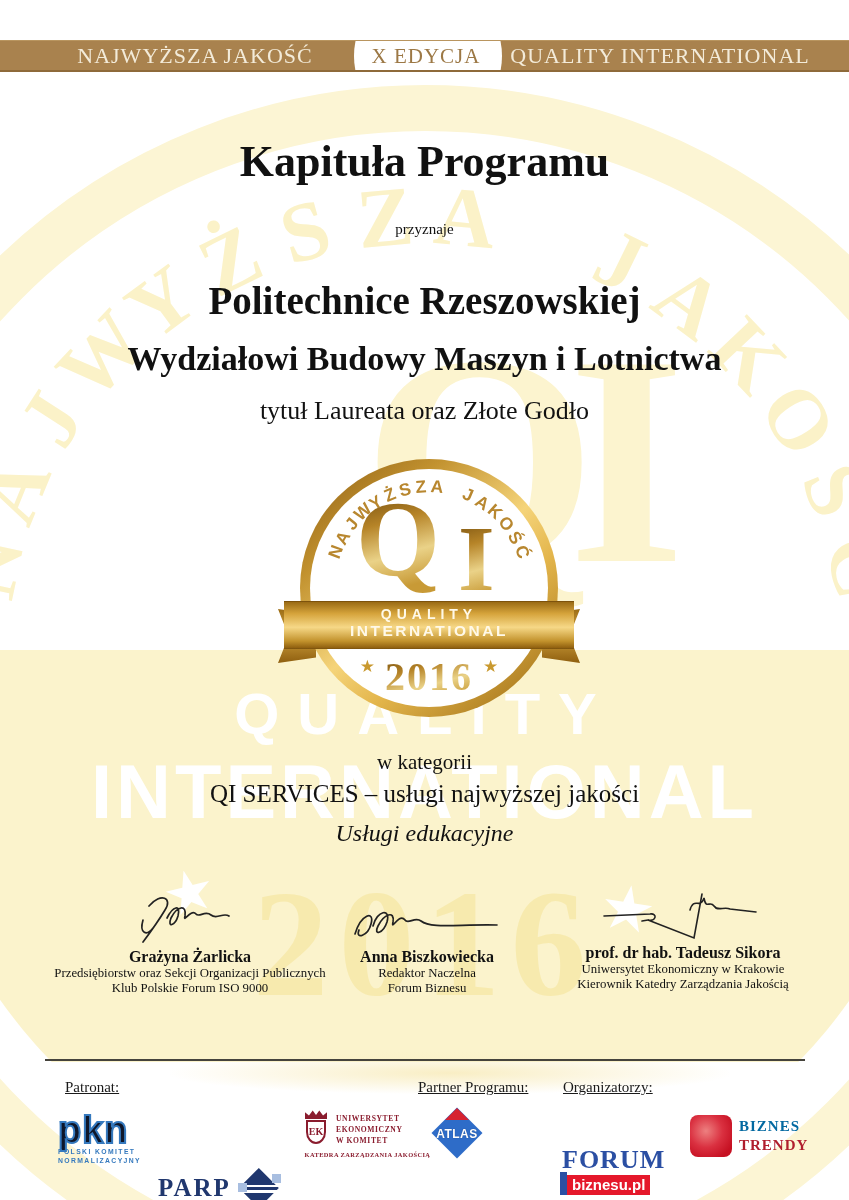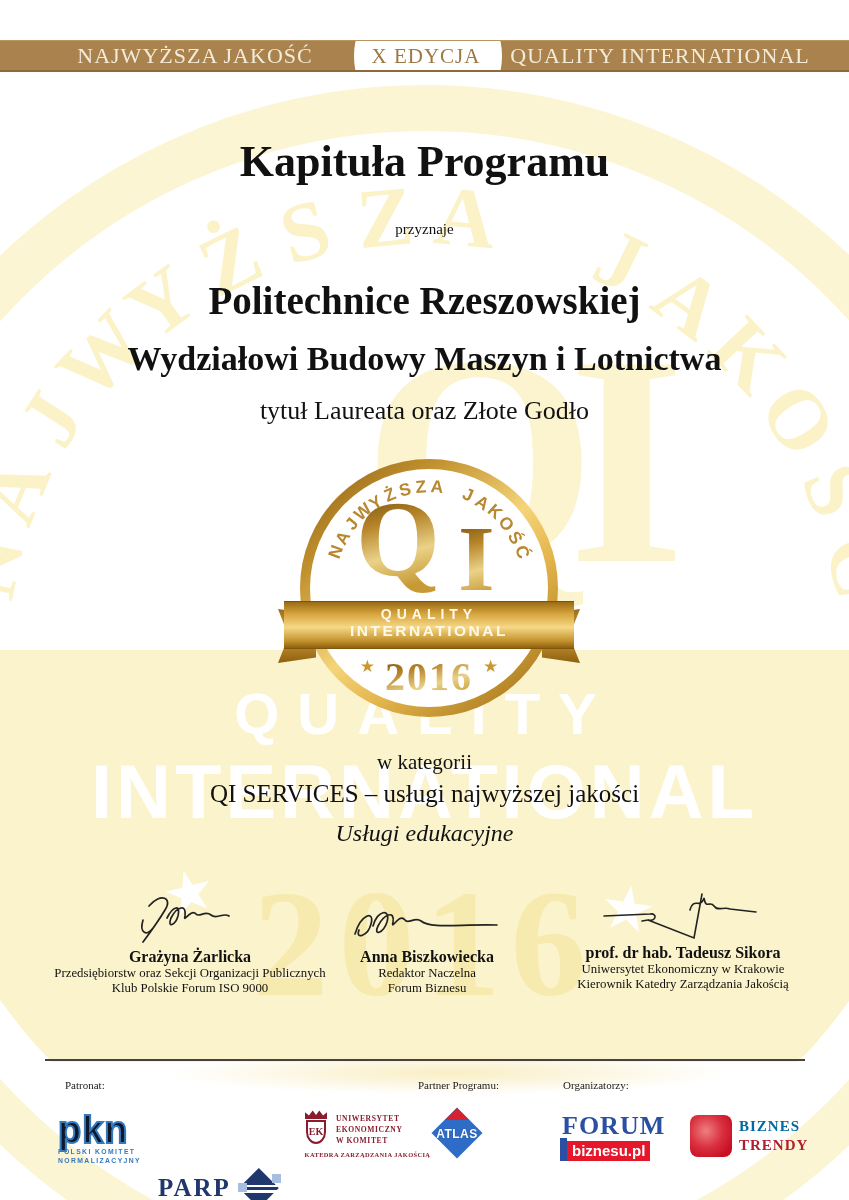--- a/index.html
+++ b/index.html
@@ -78,21 +78,21 @@
   .sig-col{position:absolute;text-align:center;z-index:4;}
   .sig-col svg{display:block;margin:0 auto;}
   .sig-name{font-size:16px;font-weight:bold;margin-top:2px;}
   .sig-line{font-size:12.8px;line-height:1.15;}
   .sig1{left:35px;top:890px;width:310px;}
   .sig2{left:303px;top:898px;width:248px;}
   .sig3{left:533px;top:886px;width:300px;}
 
   
   .rule{position:absolute;left:45px;top:1059px;width:760px;height:2px;background:#45433C;z-index:3;}
-  .flabel{position:absolute;top:1079px;font-size:11px;z-index:4;color:#1a1a1a;}
+  .flabel{position:absolute;top:1079px;font-size:15px;z-index:4;color:#1a1a1a;text-decoration:underline;}
   .lab1{left:65px;} .lab2{left:418px;} .lab3{left:563px;}
 
   .logo{position:absolute;z-index:4;font-family:"Liberation Sans","DejaVu Sans",sans-serif;}
   
   .pkn{left:58px;top:1112px;width:120px;text-align:left;}
   .pkn .pkn-word{font-size:38px;font-weight:bold;line-height:.95;color:#0f172a;letter-spacing:1px;
                  -webkit-text-stroke:2px #3579BE;}
   .pkn .pkn-cap{font-size:6.8px;font-weight:bold;color:#3579BE;letter-spacing:1.4px;line-height:1.25;}
   
   .parp{left:158px;top:1120px;display:flex;align-items:center;gap:8px;margin-top:48px;}
@@ -115,21 +115,21 @@
   .uek .uek-cap{position:absolute;left:0px;top:41px;width:135px;color:#8A1C2E;font-size:6.4px;font-weight:bold;
                 letter-spacing:.4px;text-align:center;font-family:"Liberation Serif",serif;}
   
   .atlas{left:431px;top:1107px;width:52px;height:52px;}
   .atlas .adia{position:absolute;inset:0;background:#2E6CC8;clip-path:polygon(50% 1%,99% 50%,50% 99%,1% 50%);}
   .atlas .ared{position:absolute;inset:0;background:#D62230;clip-path:polygon(50% 2%,73% 25%,27% 25%);}
   .atlas .aword{position:absolute;left:0;right:0;top:20px;text-align:center;color:#fff;font-size:12px;
                 font-weight:bold;letter-spacing:.5px;text-shadow:0 0 1px #17407e;}
   
   .forum{left:562px;top:1113px;width:100px;}
-  .forum .f1{font-family:"Liberation Serif",serif;font-size:26px;line-height:1;font-weight:bold;color:#2B4FA3;letter-spacing:1px;}
+  .forum .f1{font-family:"Liberation Serif",serif;font-size:26px;line-height:1;font-weight:bold;color:#2B4FA3;letter-spacing:1px;margin-top:34px;}
   .forum .f2row{position:relative;margin-top:2px;height:20px;}
   .forum .fbar{position:absolute;left:-2px;top:-3px;width:7px;height:23px;background:#2B4FA3;}
   .forum .f2{position:absolute;left:5px;top:0;height:20px;background:#E5182B;color:#fff;font-size:15px;
              font-weight:bold;line-height:20px;padding:0 5px;}
   
   .bt{left:690px;top:1115px;display:flex;align-items:center;gap:7px;}
   .bt .globe{width:42px;height:42px;border-radius:8px;
              background:radial-gradient(circle at 38% 38%,#ED8080 0%,#DA3040 45%,#C61022 80%);}
   .bt .btxt div{font-family:"Liberation Serif",serif;font-weight:bold;font-size:15px;letter-spacing:1px;line-height:1.25;}
   .bt .btxt .t1{color:#0369a1;} .bt .btxt .t2{color:#B01E2E;}

